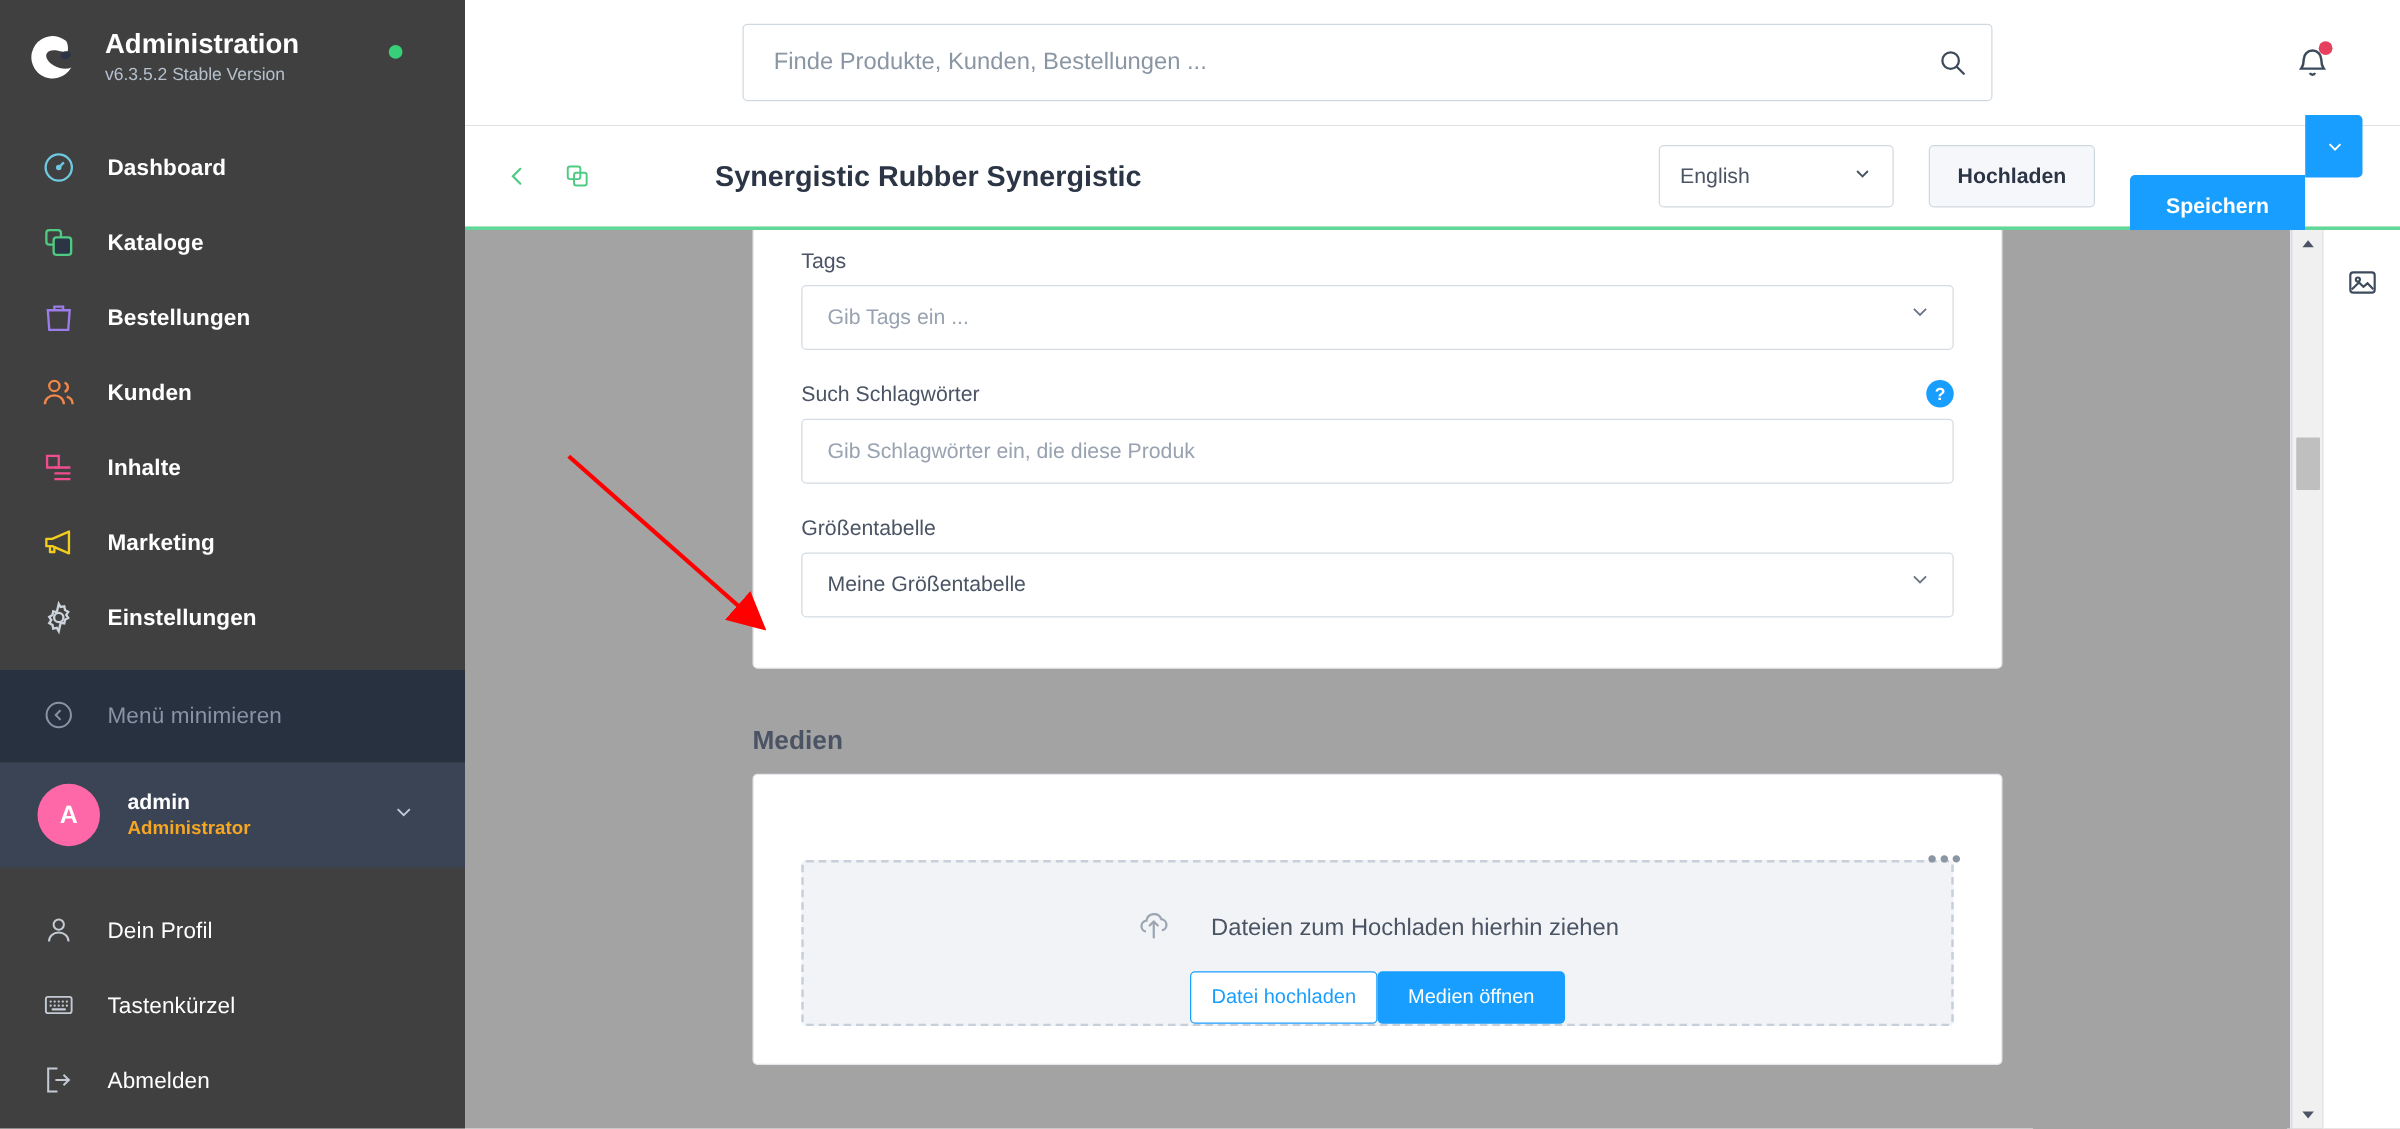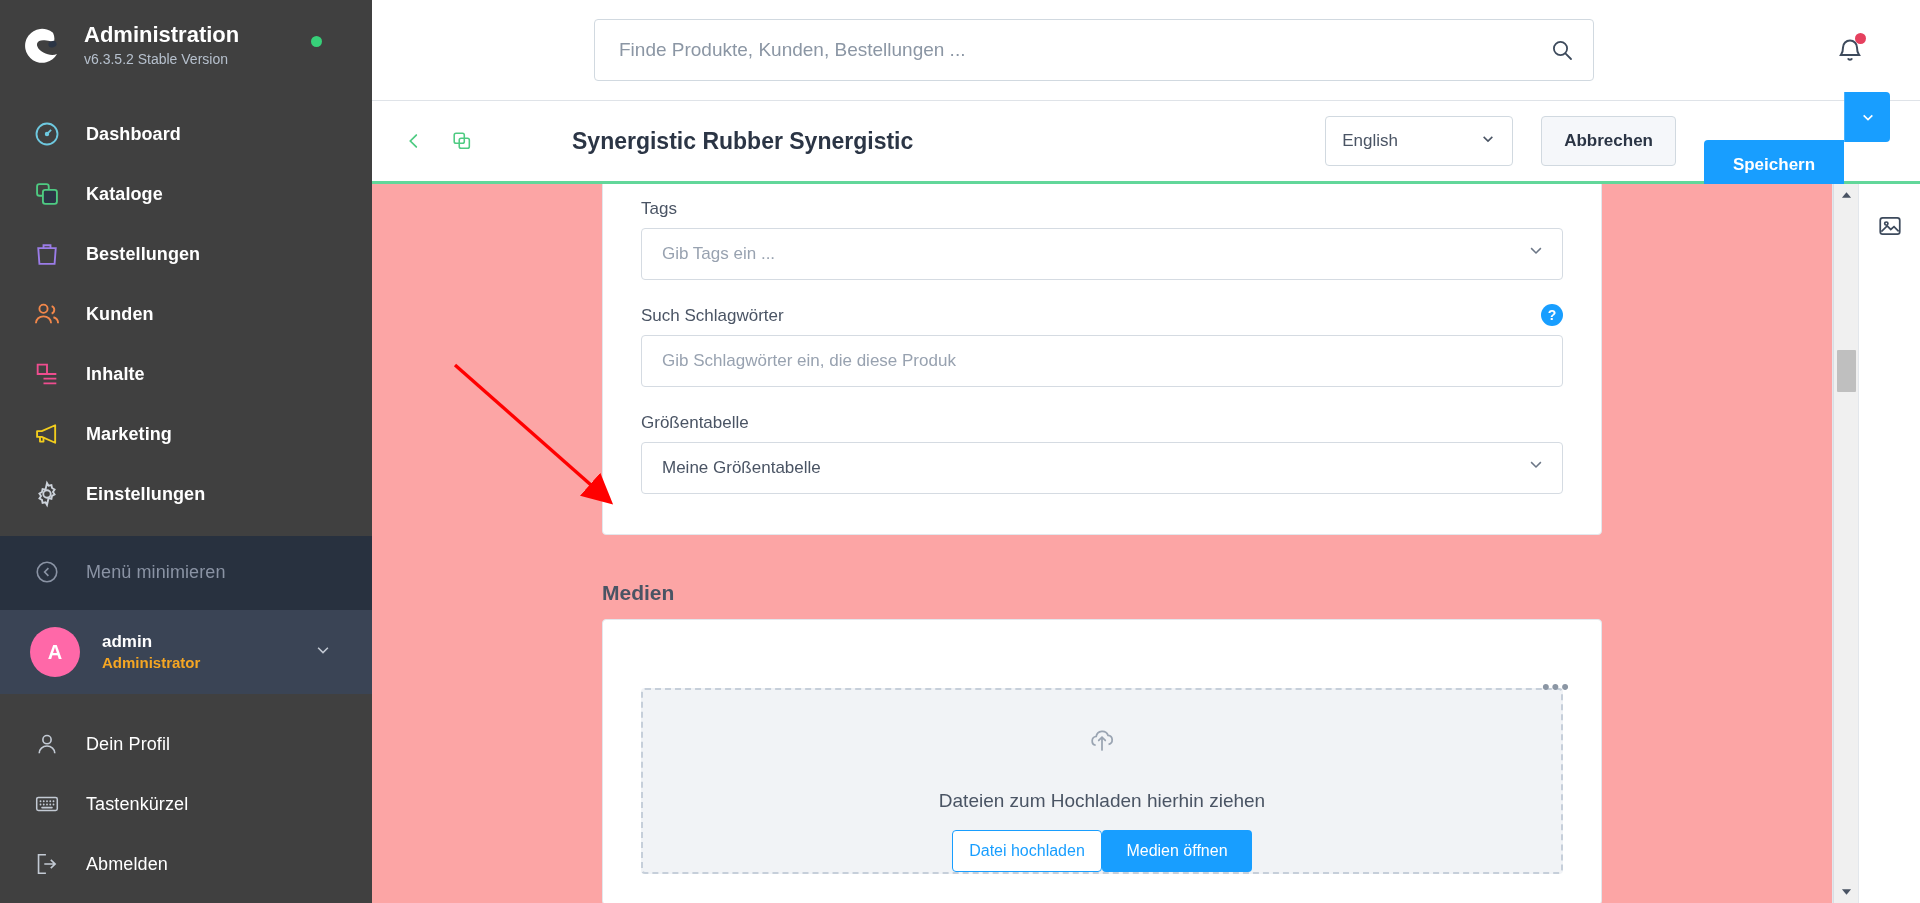--- a/index.html
+++ b/index.html
@@ -202,21 +202,21 @@
     border-radius: 0 4px 4px 0;
     display: flex; align-items: center; justify-content: center;
     cursor: pointer;
   }
 
   .loadbar { height: 3px; background: #62d79a; flex: none; }
 
   
   .content-area {
     flex: 1; display: flex; min-height: 0;
-    background: #fca5a5;
+    background: #a3a3a3;
     position: relative;
   }
   .content-scroll {
     flex: 1; min-width: 0;
     overflow: hidden;
     position: relative;
     border-right: 1px solid #e3e7ec;
   }
   .card {
     background: #fff;
@@ -270,21 +270,21 @@
   .dropzone {
     margin-top: 42px;
     border: 2px dashed #c6cfda;
     border-radius: 4px;
     background: #f1f3f6;
     min-height: 130px;
     display: flex; flex-direction: column;
     align-items: center; justify-content: flex-start;
     padding-top: 36px;
   }
-  .dz-row { display: flex; align-items: center; gap: 32px; flex-direction: column; }
+  .dz-row { display: flex; align-items: center; gap: 32px; }
   .dz-text { font-size: 19px; color: #4a5464; }
   .dz-buttons { display: flex; margin-top: 18px; }
   .dz-btn-outline {
     height: 42px; min-width: 150px;
     border: 1px solid #189eff; border-radius: 4px;
     background: #fff; color: #189eff;
     font-size: 16px; font-family: "Liberation Sans", sans-serif;
     cursor: pointer;
   }
   .dz-btn-solid {
@@ -526,21 +526,21 @@
 
       <div class="hdr-actions">
         <div class="lang-select">
           <span>English</span>
           <span class="chev">
             <svg width="16" height="16" viewBox="0 0 24 24" fill="none" stroke="#4a5464" stroke-width="2.3">
                 <path d="M5.5 9.5 12 16l6.5-6.5"></path>
               </svg>
           </span>
         </div>
-        <button class="btn-secondary">Abbrechen</button>
+        <button class="btn-secondary">Hochladen</button>
         <div class="btn-split">
           <button class="btn-primary">Speichern</button>
           <button class="btn-primary-caret">
             <svg width="16" height="16" viewBox="0 0 24 24" fill="none" stroke="#ffffff" stroke-width="2.4">
                 <path d="M5.5 9.5 12 16l6.5-6.5"></path>
               </svg>
           </button>
         </div>
       </div>
     </div>

